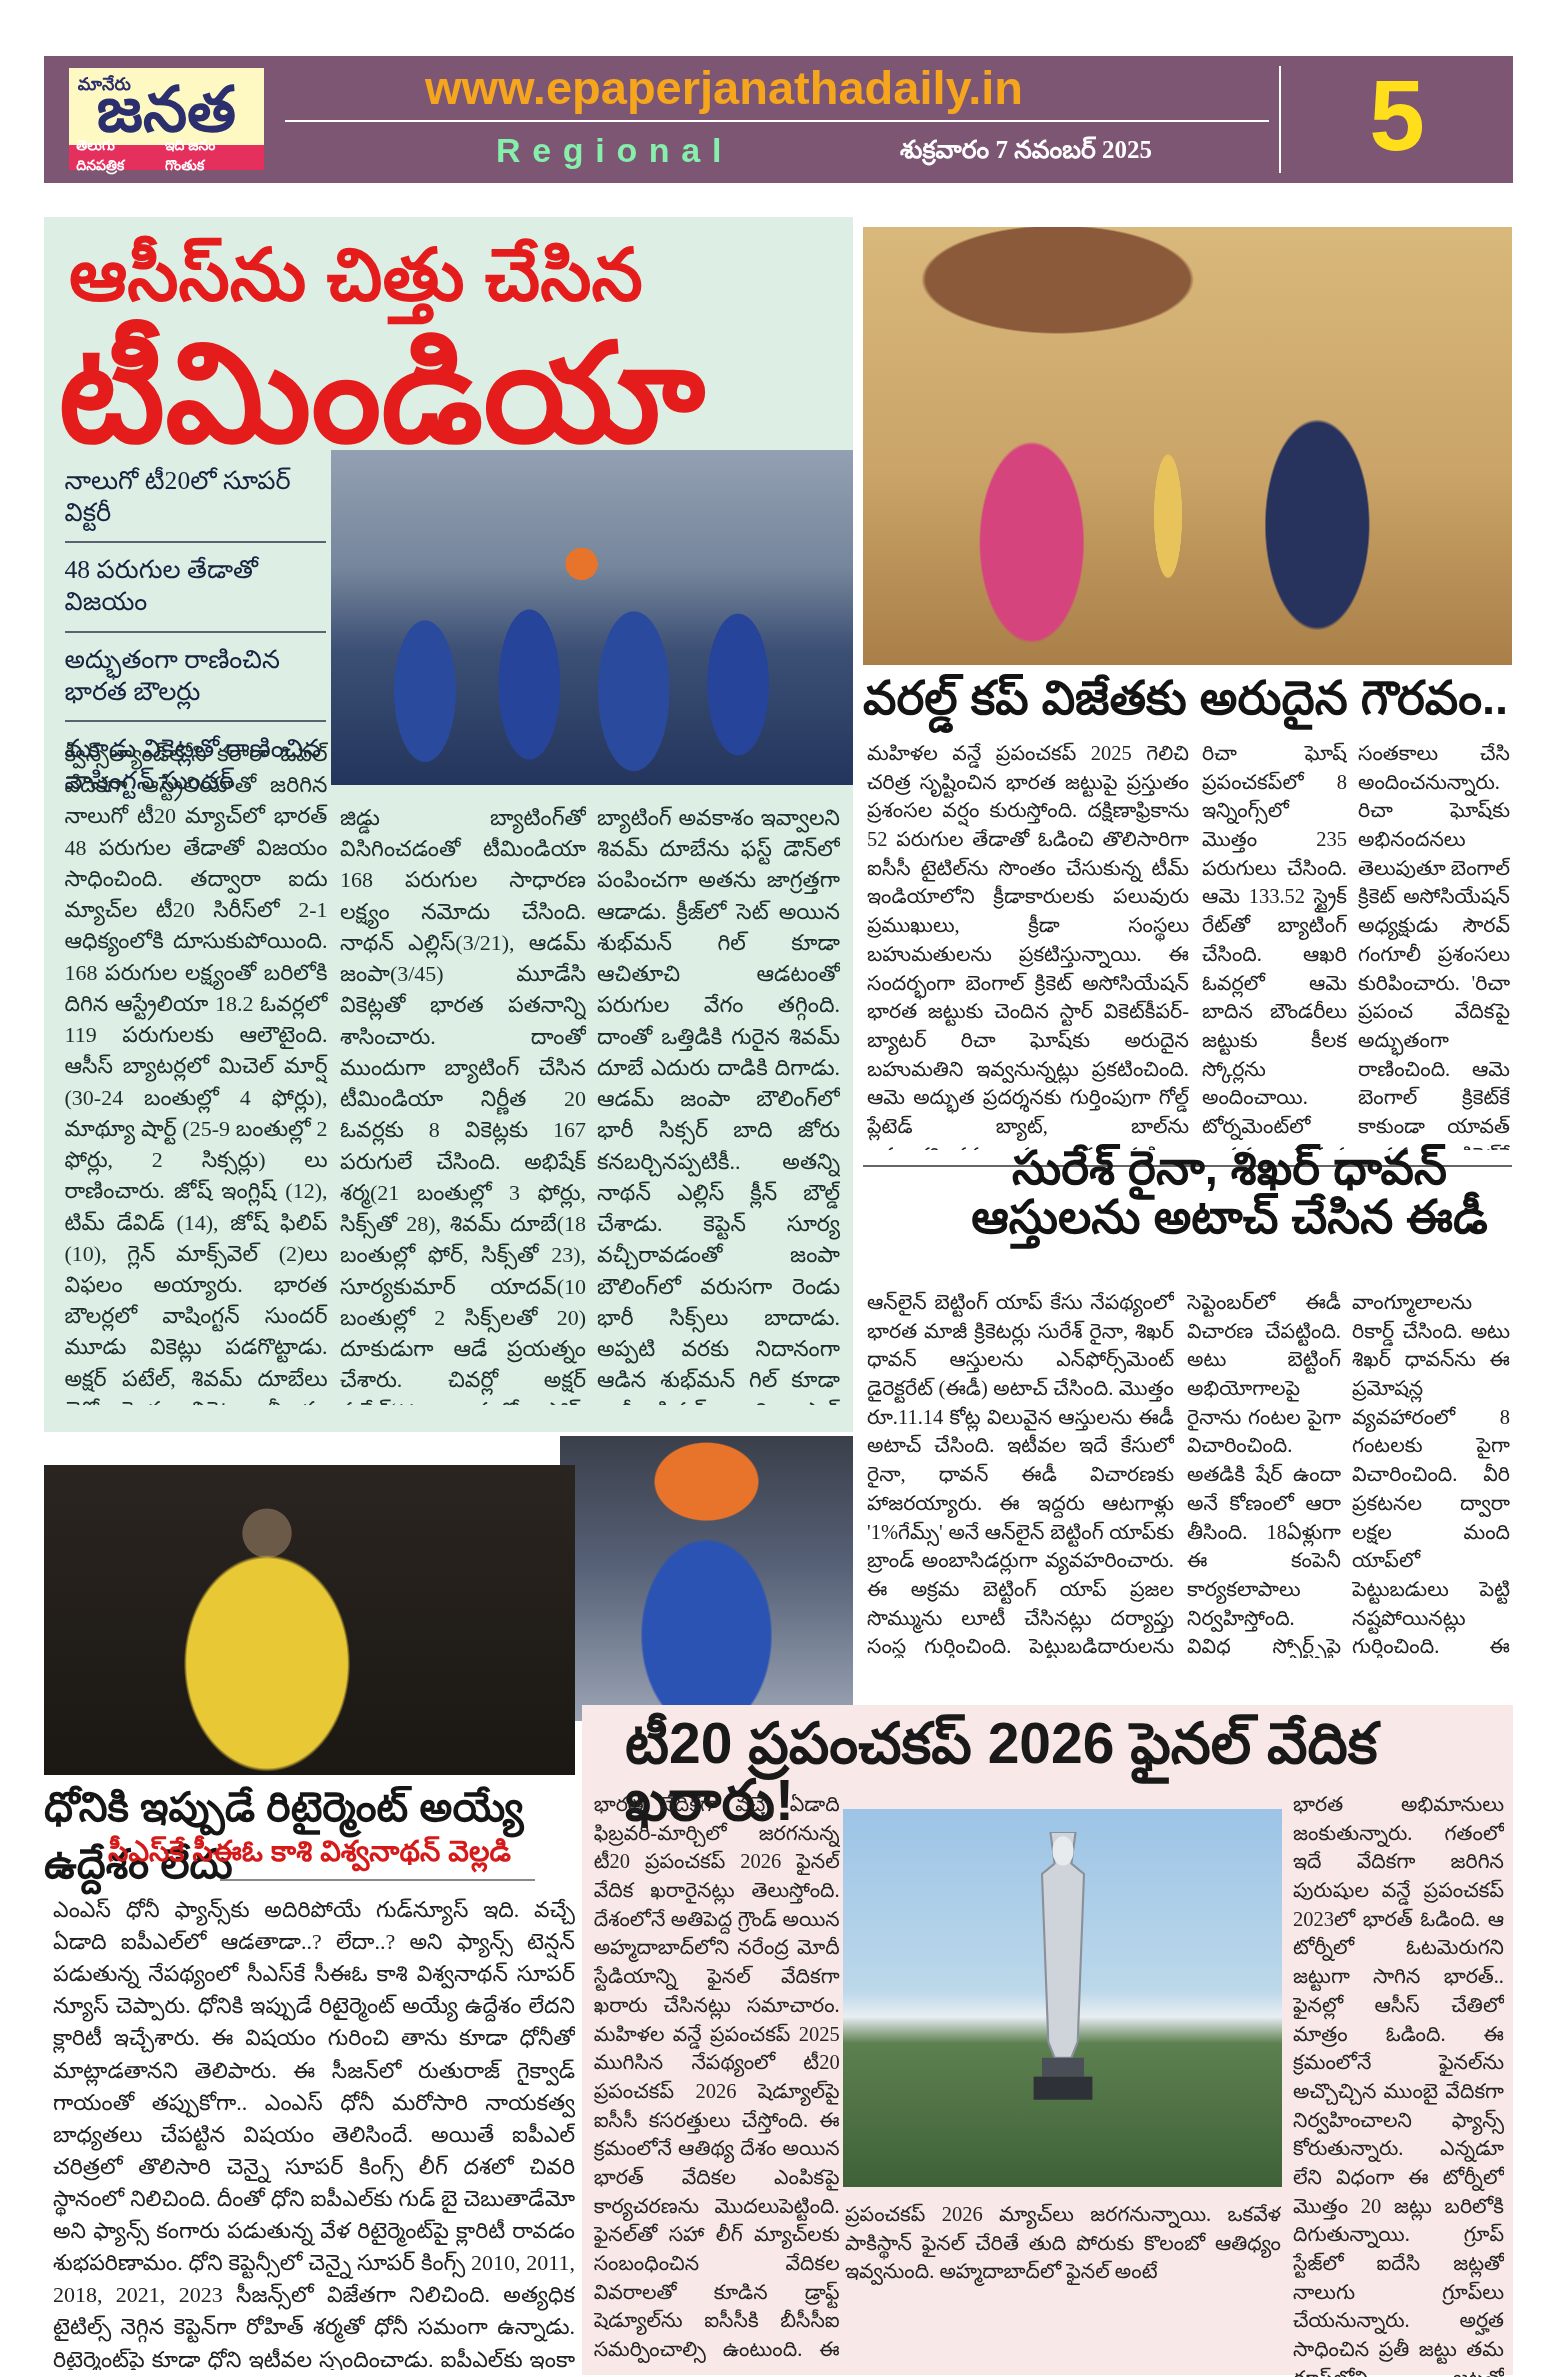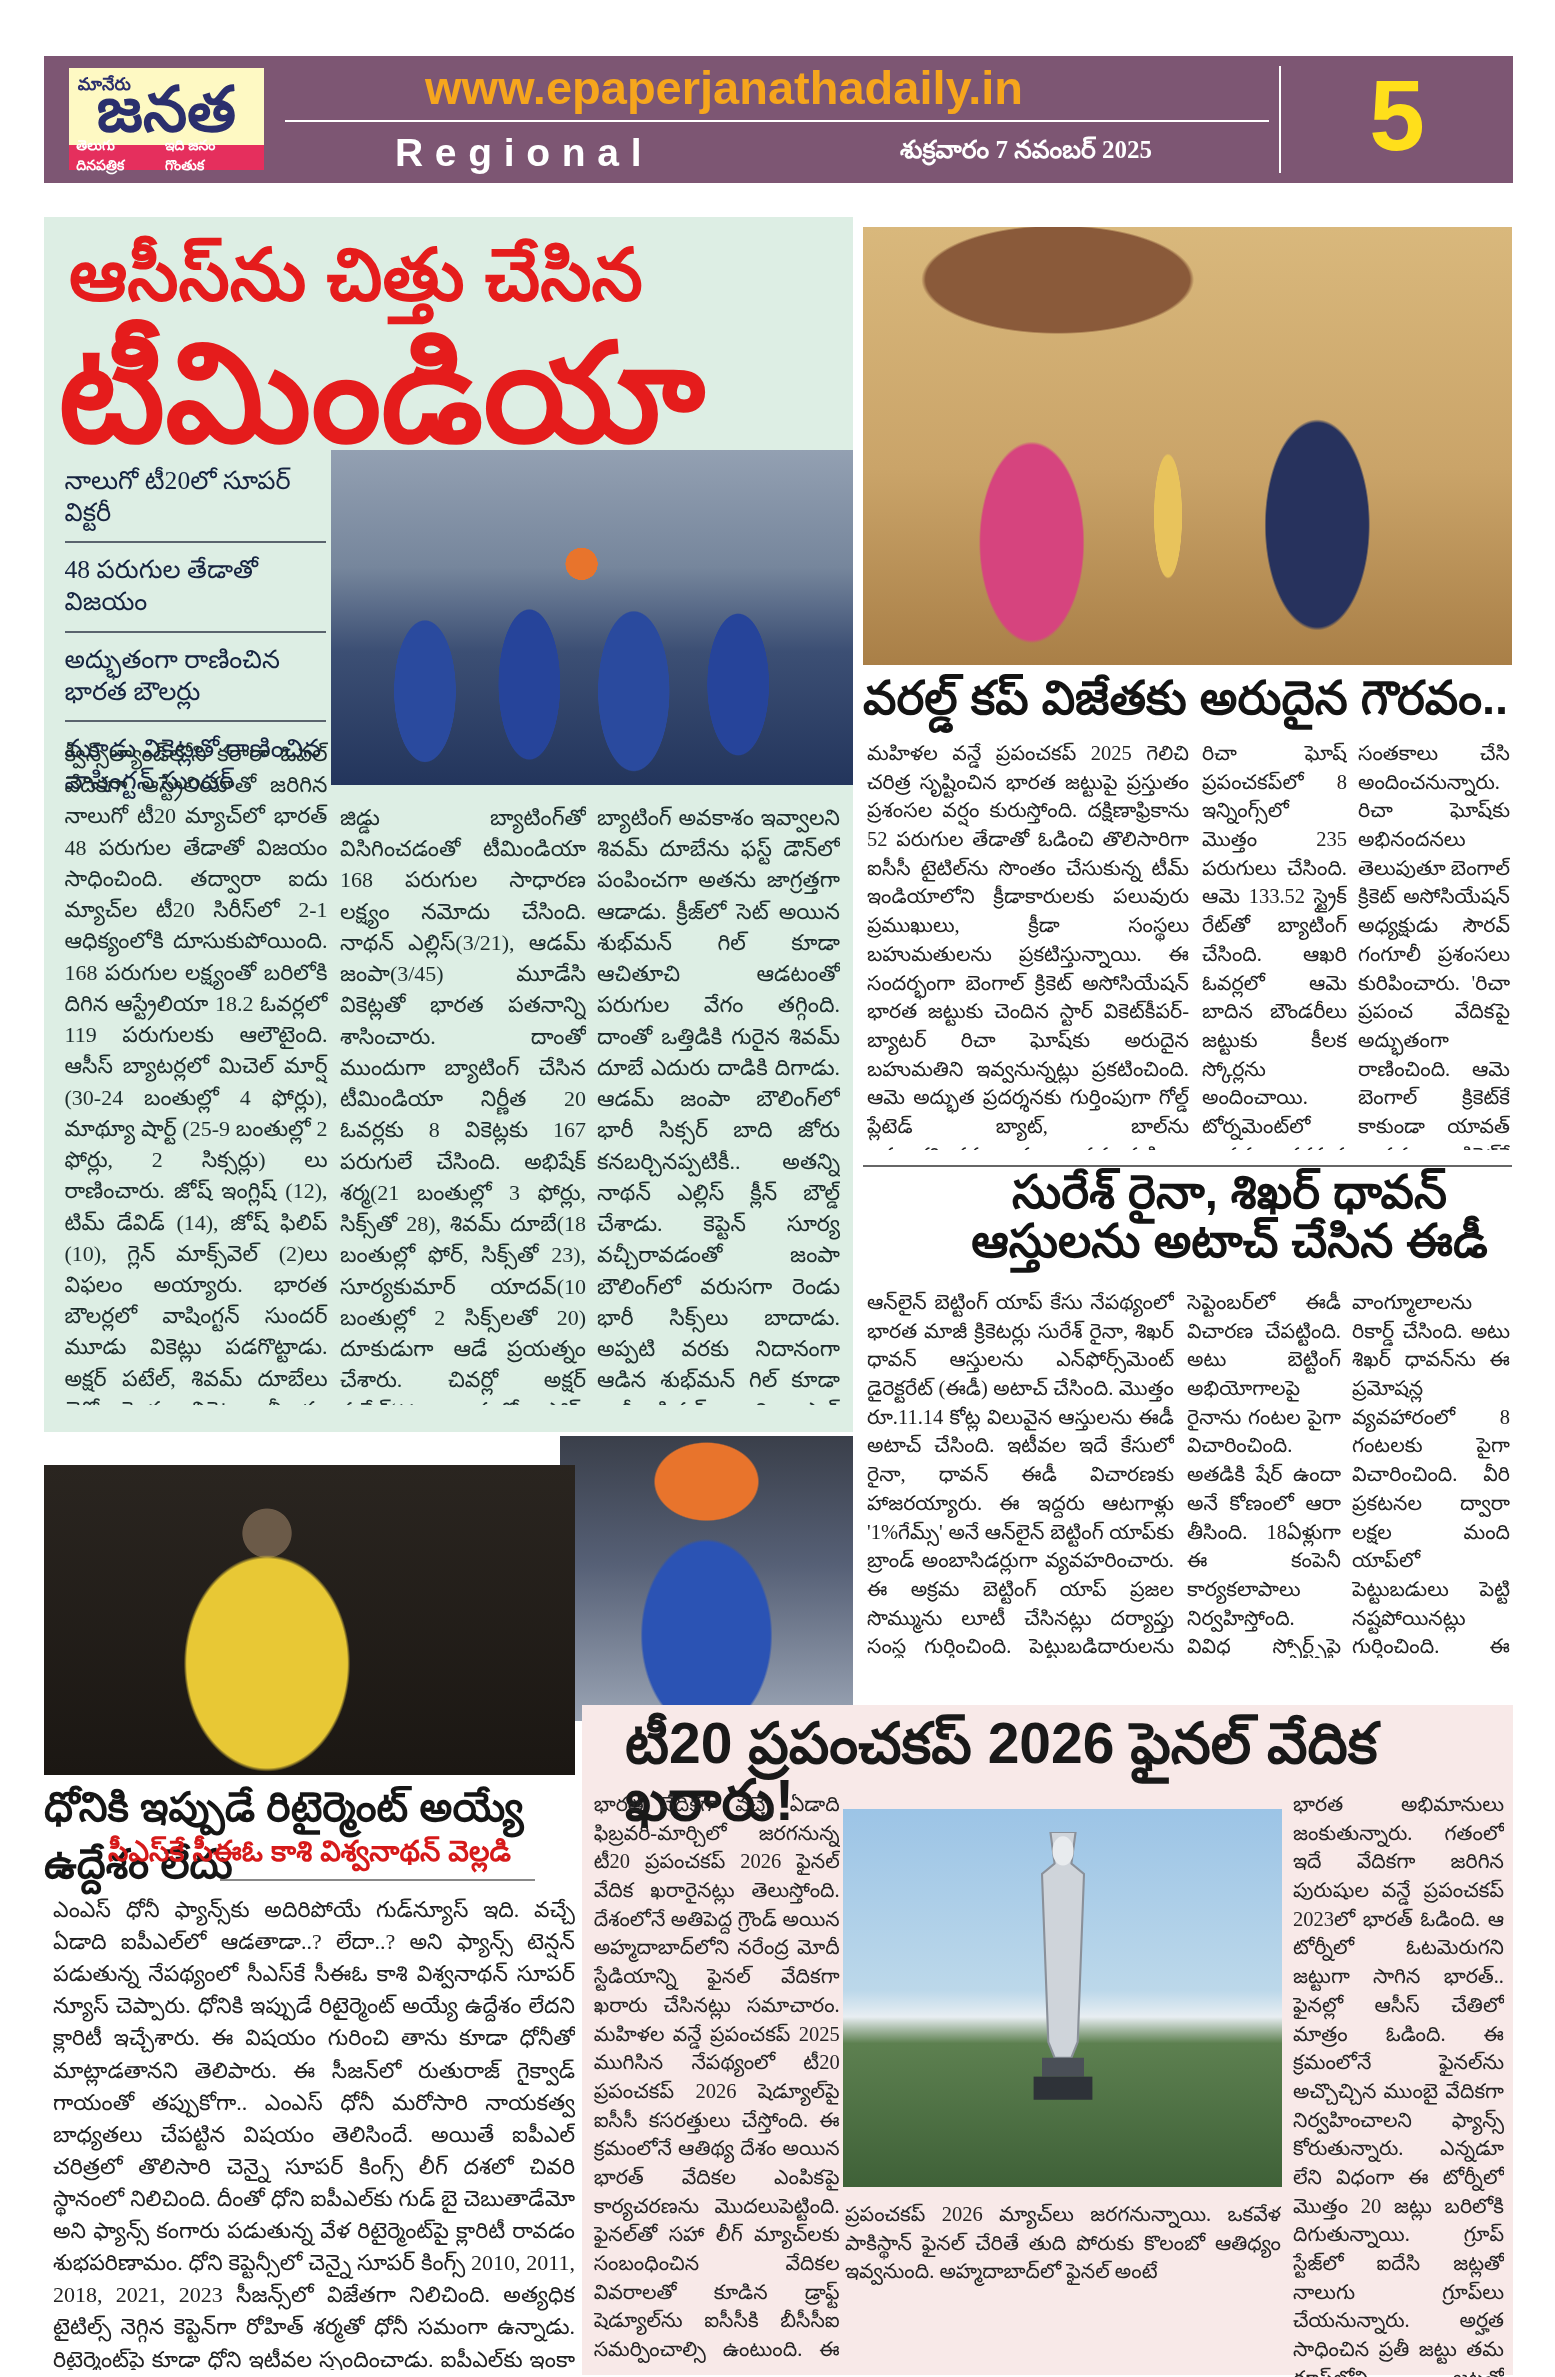--- a/index.html
+++ b/index.html
@@ -13,21 +13,21 @@
   .logo-prefix{left:8.8px;top:5.9px;font-size:17.6px;color:#2b2f6d;font-weight:bold;}
   .logo-title{left:0;right:0;top:10.2px;text-align:center;font-size:63px;line-height:1;
               color:#2b2f6d;font-weight:800;font-family:"Liberation Sans",sans-serif;}
   .logo-strip{left:0;bottom:0;width:100%;height:25px;background:#e52f5d;display:flex;
               justify-content:space-between;align-items:center;padding:0 7.3px;
               box-sizing:border-box;color:#ffffff;font-size:14px;font-weight:bold;
               font-family:"Liberation Sans",sans-serif;}
   .url{left:241px;top:4.4px;width:878px;text-align:center;font-size:47px;color:#f6a61d;
        font-weight:bold;font-family:"Liberation Sans",sans-serif;}
   .header-hline{left:241px;top:64px;width:984px;height:2.2px;background:#ffffff;}
-  .regional{left:351px;top:75px;width:439px;color:#ffffff;font-size:39px;
+  .regional{left:351px;top:75px;width:439px;text-align:center;color:#86efac;font-size:34px;
             font-weight:800;letter-spacing:11.7px;font-family:"Liberation Sans",sans-serif;}
   .date{left:856px;top:80px;width:344px;color:#ffffff;font-size:25px;
         font-weight:bold;}
   .header-vline{left:1235px;top:10.2px;width:2.2px;height:107px;background:#ffffff;}
   .pageno{left:1237px;top:4.4px;width:232px;text-align:center;font-size:100px;line-height:1.1;
           color:#ffdf1b;font-weight:800;font-family:"Liberation Sans",sans-serif;}
 
   
   #mint{left:44px;top:217px;width:809px;height:1215px;background:#ddeee4;}
   .h1a{left:25px;top:20.5px;font-size:73px;line-height:1;color:#e51c1c;font-weight:800;
@@ -63,21 +63,21 @@
   .honour-h{left:863px;top:670px;width:649px;font-size:47px;font-weight:800;color:#141414;
             font-family:"Liberation Sans",sans-serif;}
   .s-col{font-size:20.5px;line-height:1.4;text-align:justify;color:#222222;overflow:hidden;}
   .hn-col1{left:867px;top:739px;width:322px;height:411px;}
   .hn-col2{left:1202px;top:739px;width:145px;height:411px;}
   .hn-col3{left:1358px;top:739px;width:152px;height:411px;}
 
   .divider{left:863px;top:1165px;width:649px;height:1.5px;background:#666666;}
 
   
-  .ed-h{left:944px;top:1167px;width:571px;text-align:center;font-size:47px;line-height:1.05;
+  .ed-h{left:944px;top:1143px;width:571px;text-align:center;font-size:47px;line-height:1.05;
         font-weight:800;color:#141414;font-family:"Liberation Sans",sans-serif;}
   .ed-col1{left:867px;top:1288px;width:307px;height:370px;}
   .ed-col2{left:1187px;top:1288px;width:154px;height:370px;}
   .ed-col3{left:1352px;top:1288px;width:158px;height:370px;}
 
   
   .sundar-photo{left:560px;top:1436px;width:293px;height:285px;
     background:
       radial-gradient(88px 66px at 50% 16%, #e8742c 0 58%, transparent 60%),
       radial-gradient(110px 161px at 50% 70%, #2b53b4 0 58%, transparent 60%),

